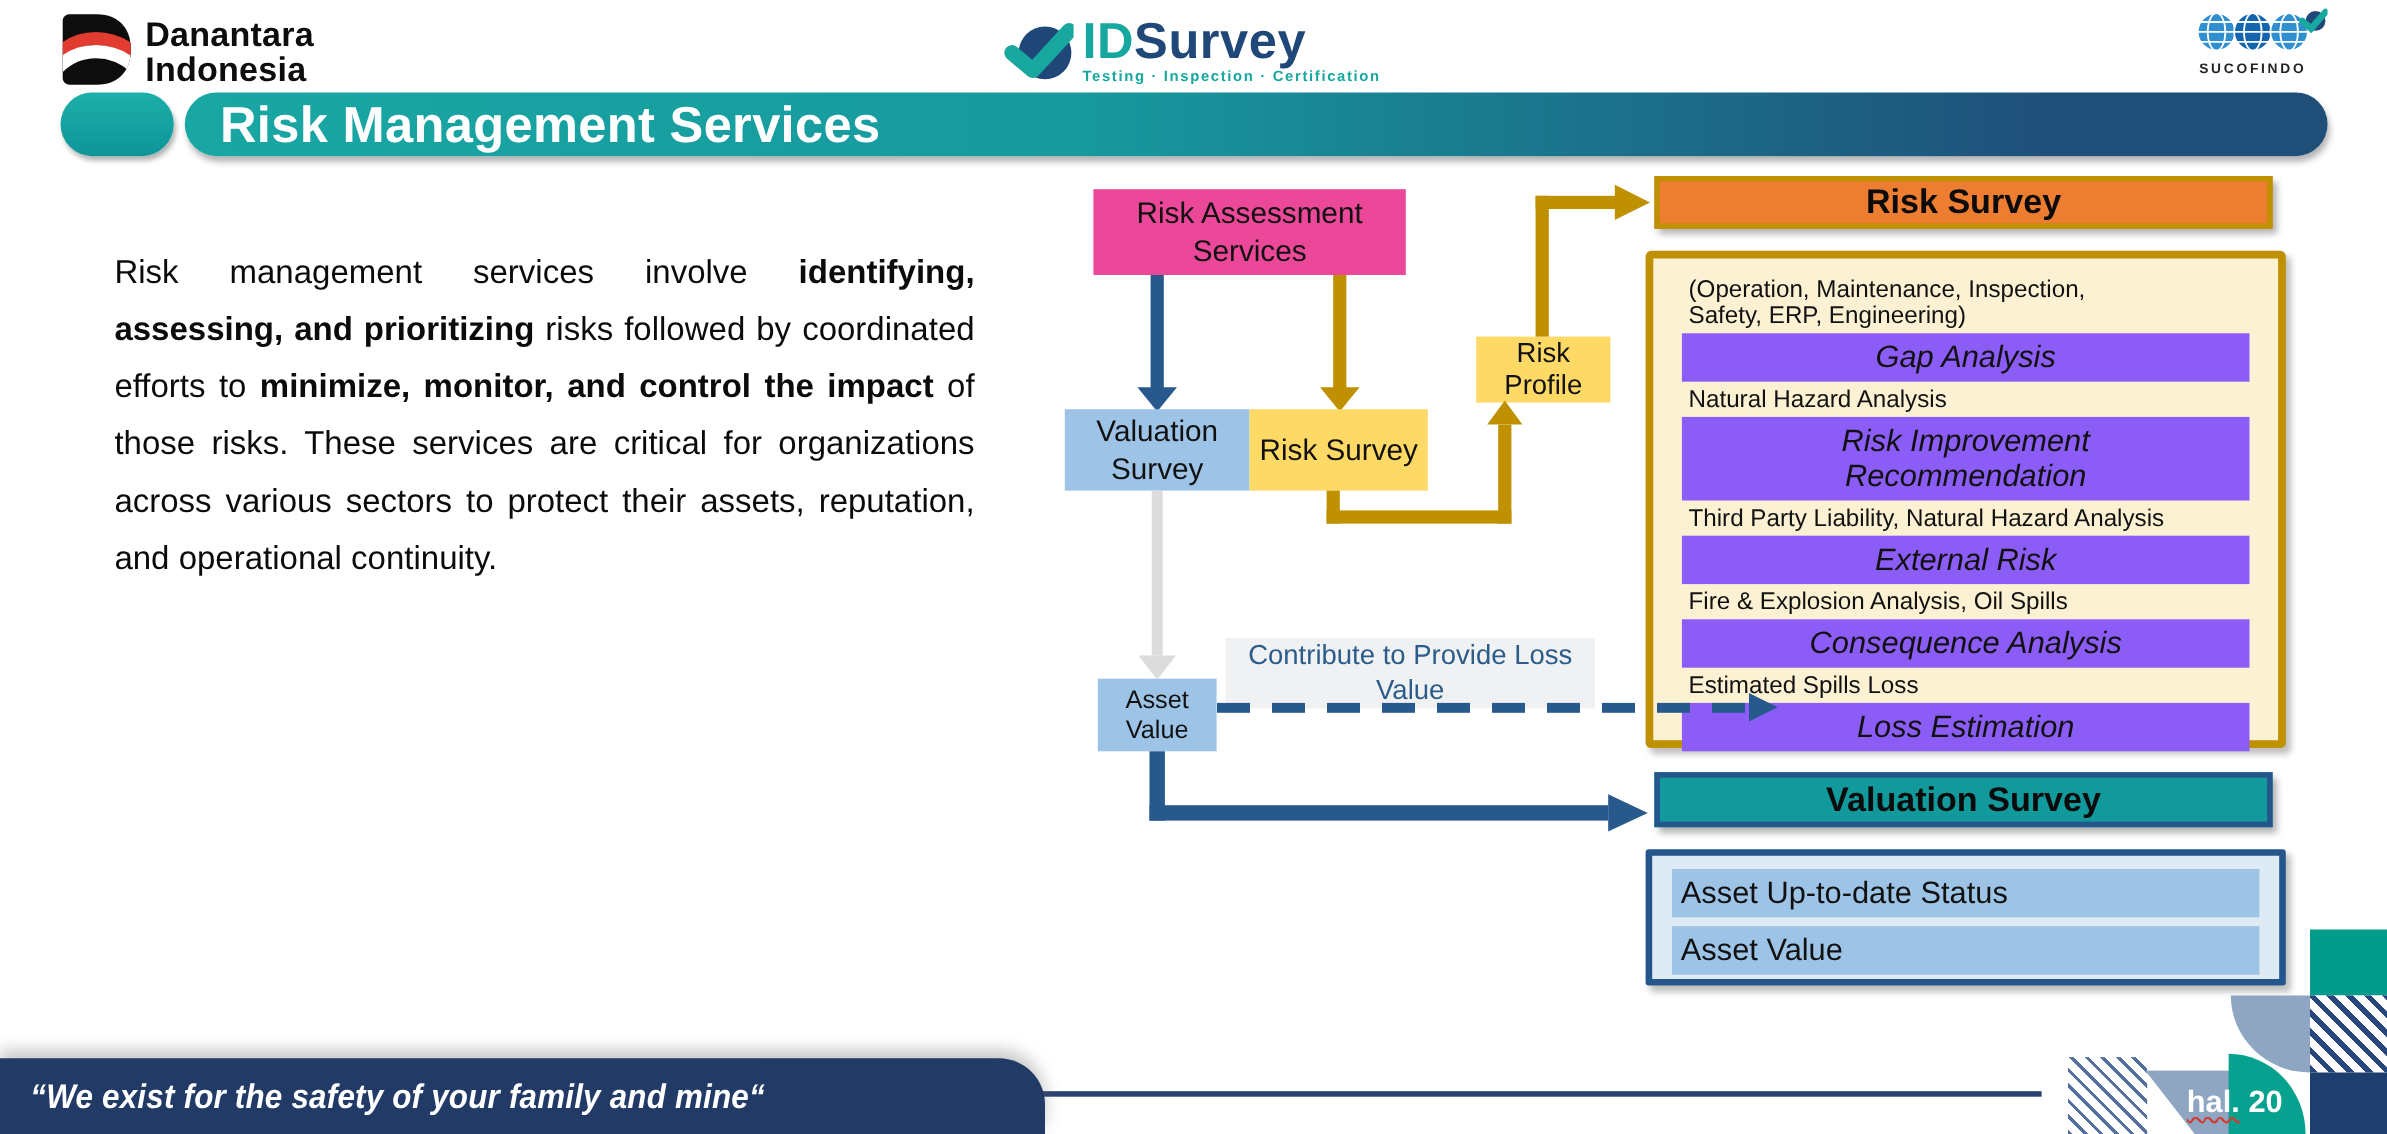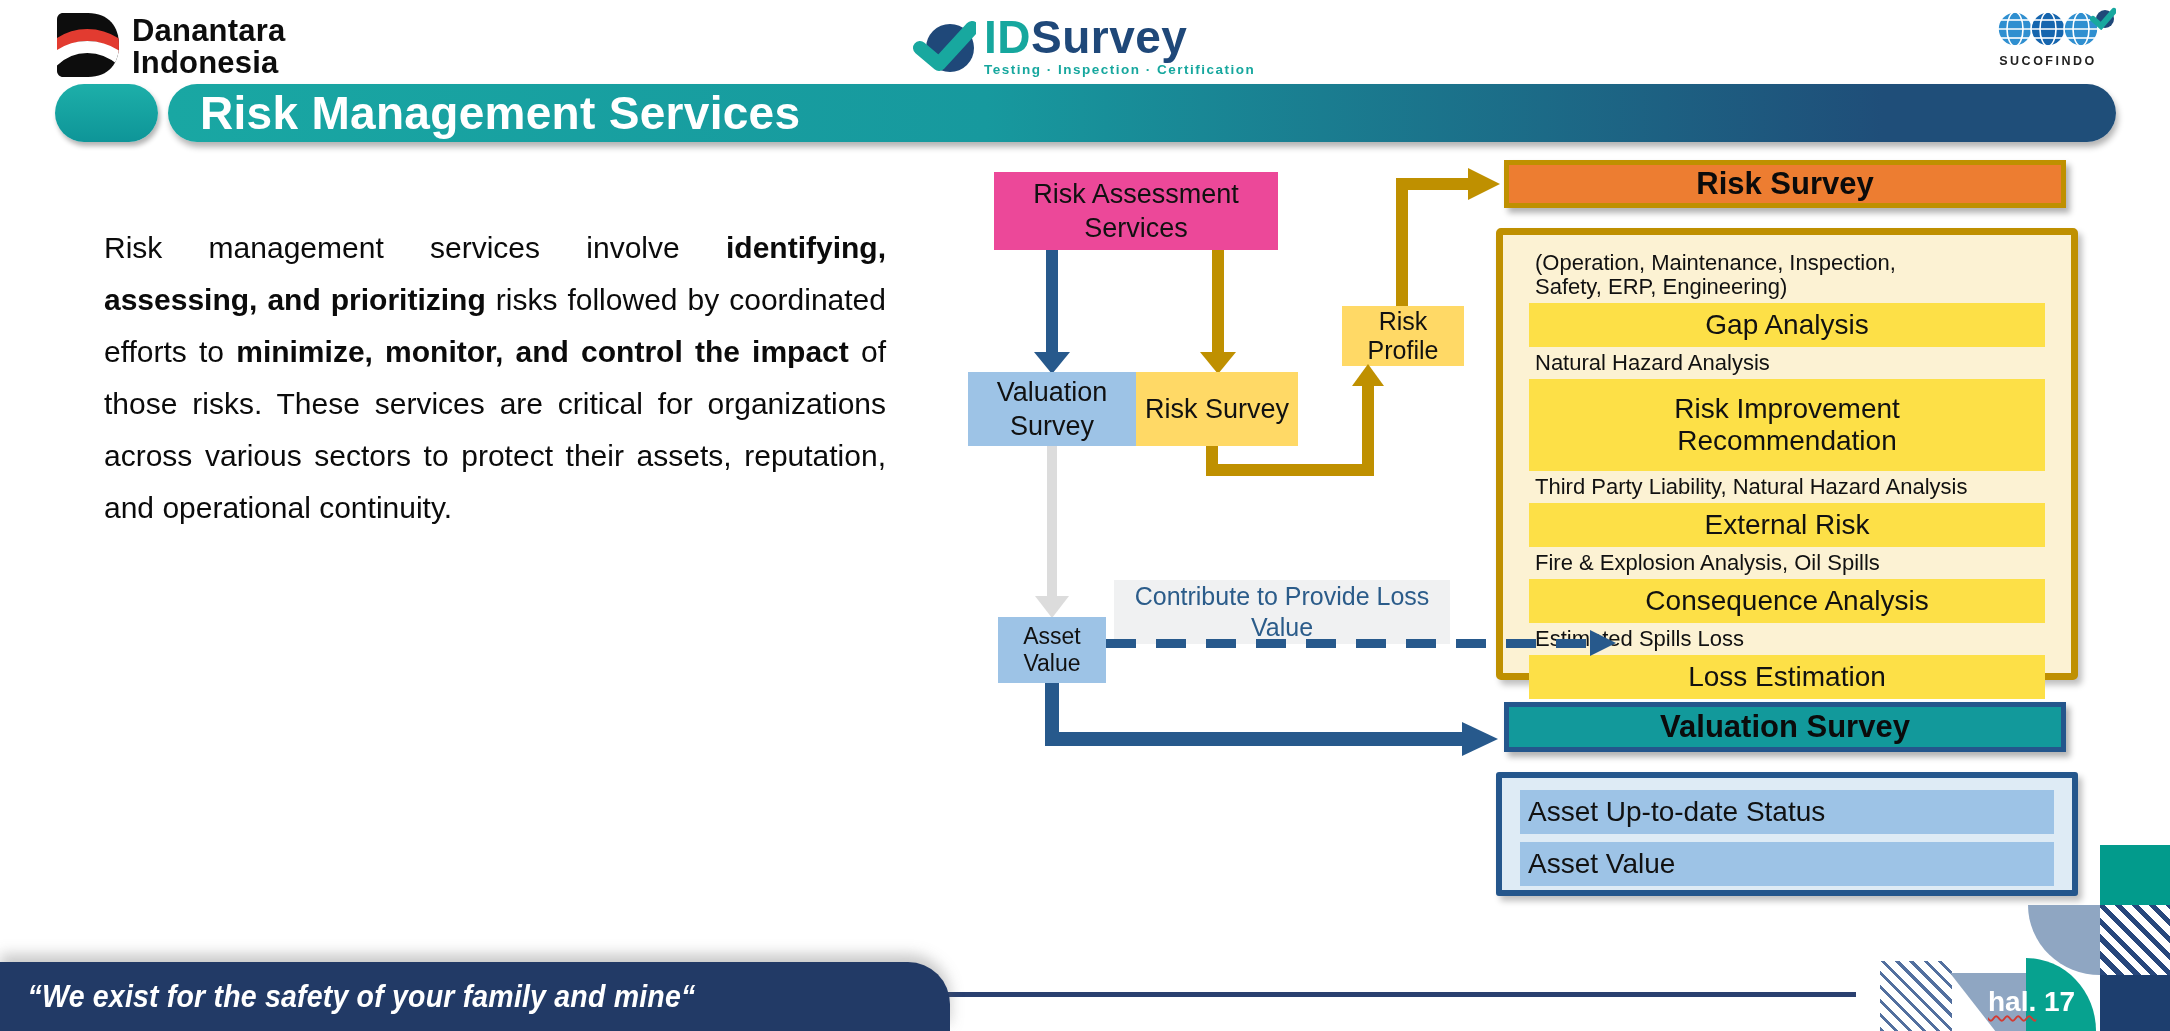--- a/index.html
+++ b/index.html
@@ -59,23 +59,23 @@
 
   
   .hdr{display:flex;align-items:center;justify-content:center;font-weight:bold;font-size:31px;color:#0b0b0b;
        box-shadow:4px 5px 6px rgba(0,0,0,0.3);}
   .risk-hdr{left:1504px;top:160px;width:562px;height:48px;background:#ED7D31;border:5px solid #BF9000;box-sizing:border-box;}
   .risk-panel{left:1496px;top:228px;width:582px;height:452px;background:#FCF2D3;border:7px solid #BF9000;
               border-radius:5px;box-sizing:border-box;box-shadow:4px 5px 6px rgba(0,0,0,0.25);
               padding:12px 26px 0 26px;}
   .caption{font-size:22px;line-height:24px;color:#111;margin:4px 0 4px 6px;}
   .cap1{width:430px;}
-  .ybar{background:#fde047;height:44px;display:flex;align-items:center;justify-content:center;
-        font-size:28px;color:#111;text-align:center;line-height:32px;}
-  .ybar.tall{height:92px;}
+  .ybar{background:#8b5cf6;height:44px;display:flex;align-items:center;justify-content:center;
+        font-size:28px;color:#111;text-align:center;line-height:32px;font-style:italic;}
+  .ybar.tall{height:76px;}
   .val-hdr{left:1504px;top:702px;width:562px;height:50px;background:#12999B;border:5px solid #24568C;box-sizing:border-box;}
   .val-panel{left:1496px;top:772px;width:582px;height:124px;background:#DEEBF5;border:6px solid #24568C;
              border-radius:3px;box-sizing:border-box;box-shadow:4px 5px 6px rgba(0,0,0,0.25);padding:12px 18px 0 18px;}
   .bbar{background:#9DC3E6;height:44px;display:flex;align-items:center;font-size:28px;color:#111;
         padding-left:8px;margin-bottom:8px;}
 
   
   .footer-bar{left:0;top:962px;width:950px;height:69px;background:#223A66;border-top-right-radius:42px;
               box-shadow:0 -8px 14px rgba(100,100,100,0.35);display:flex;align-items:center;z-index:3;}
   .footer-bar .q{color:#fff;font-size:31px;font-weight:bold;font-style:italic;padding-left:30px;letter-spacing:0.2px;
@@ -264,16 +264,16 @@
   <div class="abs footer-line"></div>
 
   <div class="abs stripe-light"></div>
   <div class="abs tri-grey"></div>
   <div class="abs fan-teal"></div>
   <div class="abs fan-grey"></div>
   <div class="abs sq-teal"></div>
   <div class="abs sq-stripe"></div>
   <div class="abs sq-navy"></div>
   <div class="abs hal">
-    <span class="squig">hal.</span> <span>17</span>
+    <span class="squig">hal.</span> <span>20</span>
   </div>
 
 </div>
 
 </body></html>

